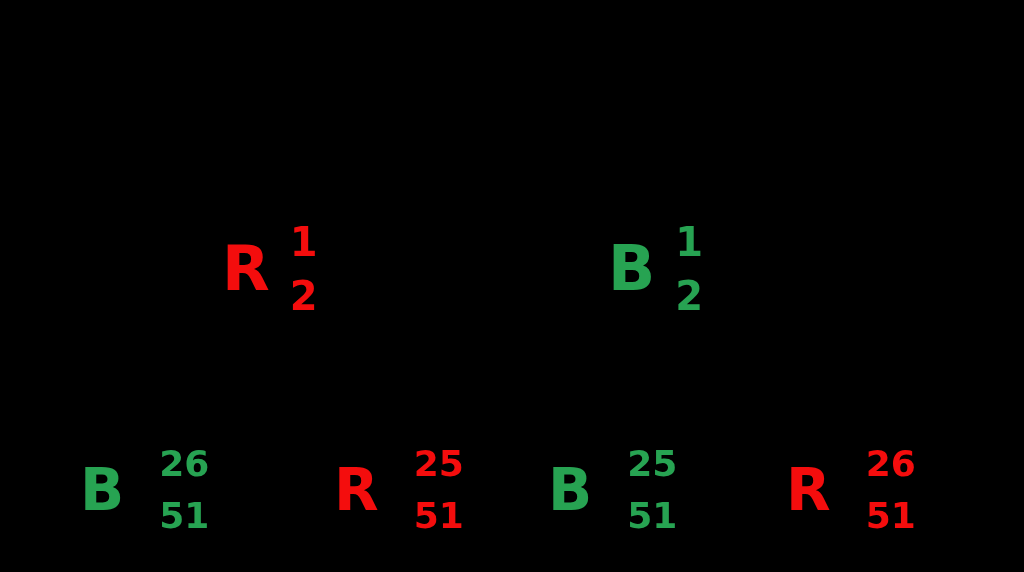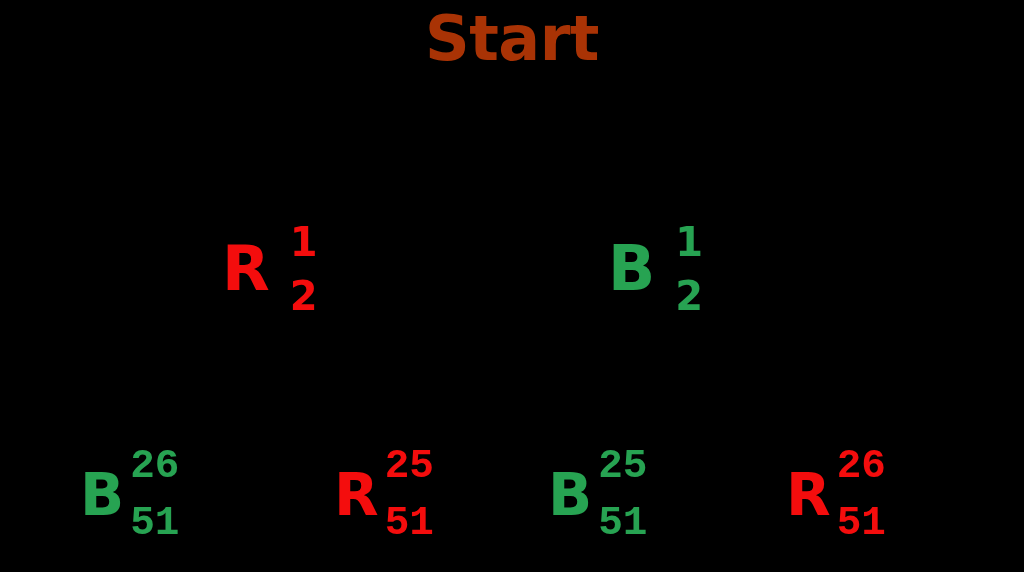--- a/index.html
+++ b/index.html
@@ -68,21 +68,21 @@
     line-height: 1;
   }
 
   
   .level2 .node-label { font-size: 62px; }
   .level2 .node-frac  { font-size: 40px; margin-left: 20px; }
   .level2 .frac-num   { margin-bottom: 14px; }
 
   
   .level3 .node-label { font-size: 58px; }
-  .level3 .node-frac  { font-size: 41px; margin-left: 6px; font-family: Liberation Mono, monospace; }
+  .level3 .node-frac  { font-size: 36px; margin-left: 35px; }
   .level3 .frac-num   { margin-bottom: 16px; }
 
   
   .c-red   { color: #f40d0d; }
   .c-green { color: #27a352; }
 
   
   #node-l2-red   { left: 222px; top: 222px; }
   #node-l2-blue  { left: 608px; top: 222px; }
 
@@ -108,21 +108,20 @@
     <g stroke="#000000" stroke-width="3" fill="none">
       <line x1="500" y1="100" x2="262" y2="215"></line>
       <line x1="524" y1="100" x2="640" y2="215"></line>
       <line x1="246" y1="320" x2="130" y2="440"></line>
       <line x1="268" y1="320" x2="368" y2="440"></line>
       <line x1="628" y1="320" x2="586" y2="440"></line>
       <line x1="650" y1="320" x2="820" y2="440"></line>
     </g>
   </svg>
 
-  <div class="tree-title">Start</div>
 
   <div class="node level2" id="node-l2-red">
     <span class="node-label c-red">R</span>
     <span class="node-frac c-red">
       <span class="frac-num">1</span>
       <span class="frac-den">2</span>
     </span>
   </div>
 
   <div class="node level2" id="node-l2-blue">

